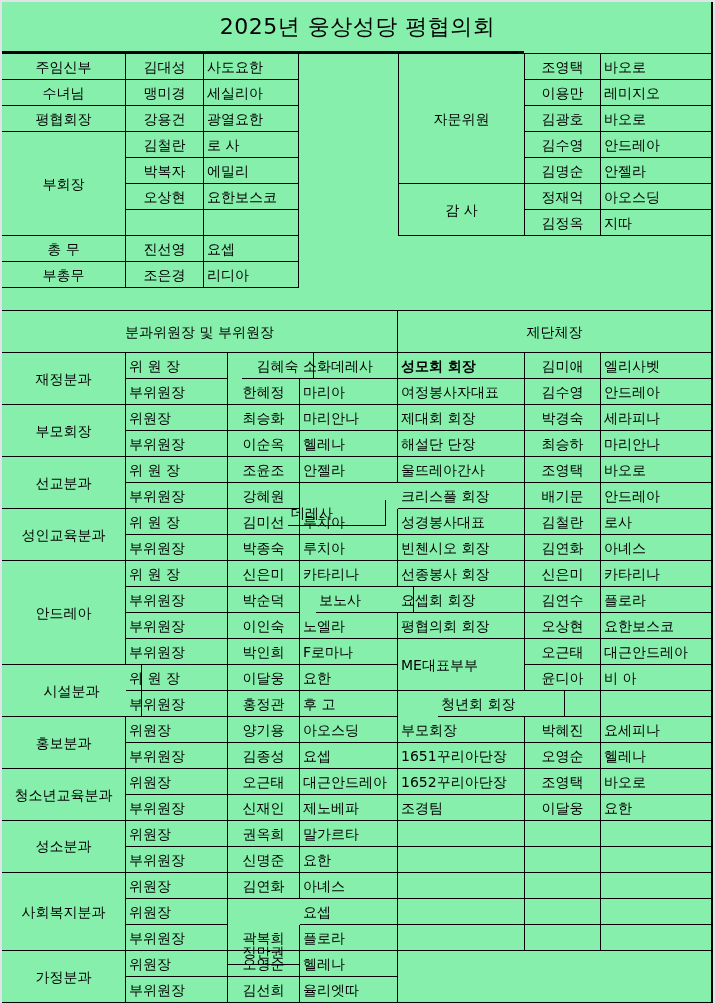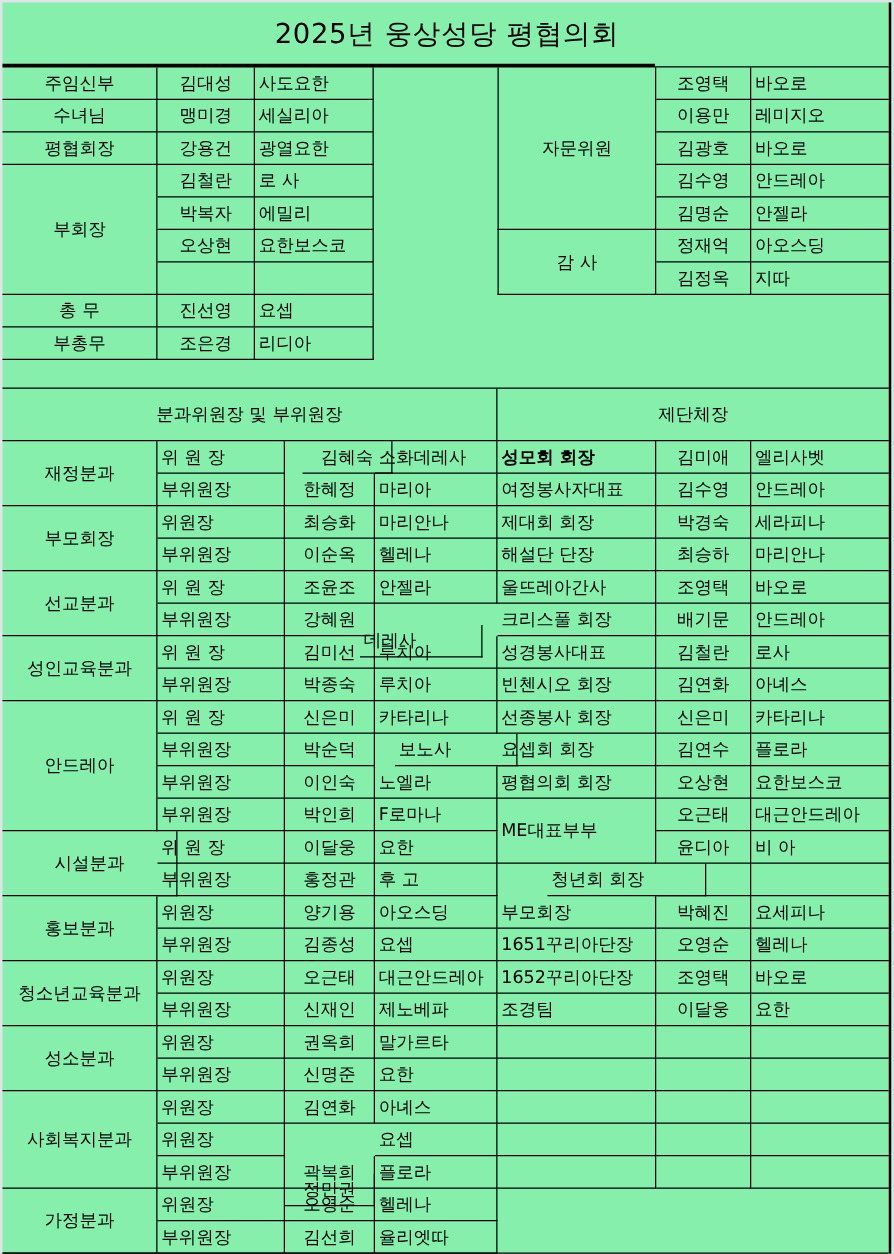--- a/index.html
+++ b/index.html
@@ -121,21 +121,21 @@
       <div class="c lft bb br" style="left: 124px; top: 741px; width: 102px; height: 26px;">부위원장</div>
       <div class="c ctr bb br" style="left: 226px; top: 741px; width: 72px; height: 26px;">김종성</div>
       <div class="c lft bb br" style="left: 298px; top: 741px; width: 98px; height: 26px;">요셉</div>
       <div class="c ctr bb br" style="left: 0px; top: 767px; width: 124px; height: 52px;">청소년교육분과</div>
       <div class="c lft bb br" style="left: 124px; top: 767px; width: 102px; height: 26px;">위원장</div>
       <div class="c ctr bb br" style="left: 226px; top: 767px; width: 72px; height: 26px;">오근태</div>
       <div class="c lft bb br" style="left: 298px; top: 767px; width: 98px; height: 26px;">대근안드레아</div>
       <div class="c lft bb br" style="left: 124px; top: 793px; width: 102px; height: 26px;">부위원장</div>
       <div class="c ctr bb br" style="left: 226px; top: 793px; width: 72px; height: 26px;">신재인</div>
       <div class="c lft bb br" style="left: 298px; top: 793px; width: 98px; height: 26px;">제노베파</div>
-      <div class="c ctr bb br" style="left: 0px; top: 819px; width: 124px; height: 52px;">성소분과</div>
+      <div class="c ctr bb br" style="left: 0px; top: 819px; width: 124px; height: 52px; font-family: Liberation Serif, serif;">성소분과</div>
       <div class="c lft bb br" style="left: 124px; top: 819px; width: 102px; height: 26px;">위원장</div>
       <div class="c ctr bb br" style="left: 226px; top: 819px; width: 72px; height: 26px;">권옥희</div>
       <div class="c lft bb br" style="left: 298px; top: 819px; width: 98px; height: 26px;">말가르타</div>
       <div class="c lft bb br" style="left: 124px; top: 845px; width: 102px; height: 26px;">부위원장</div>
       <div class="c ctr bb br" style="left: 226px; top: 845px; width: 72px; height: 26px;">신명준</div>
       <div class="c lft bb br" style="left: 298px; top: 845px; width: 98px; height: 26px;">요한</div>
       <div class="c ctr bb br" style="left: 0px; top: 871px; width: 124px; height: 78px;">사회복지분과</div>
       <div class="c lft bb br" style="left: 124px; top: 871px; width: 102px; height: 26px;">위원장</div>
       <div class="c ctr bb br" style="left: 226px; top: 871px; width: 72px; height: 26px;">김연화</div>
       <div class="c lft bb br" style="left: 298px; top: 871px; width: 98px; height: 26px;">아녜스</div>

